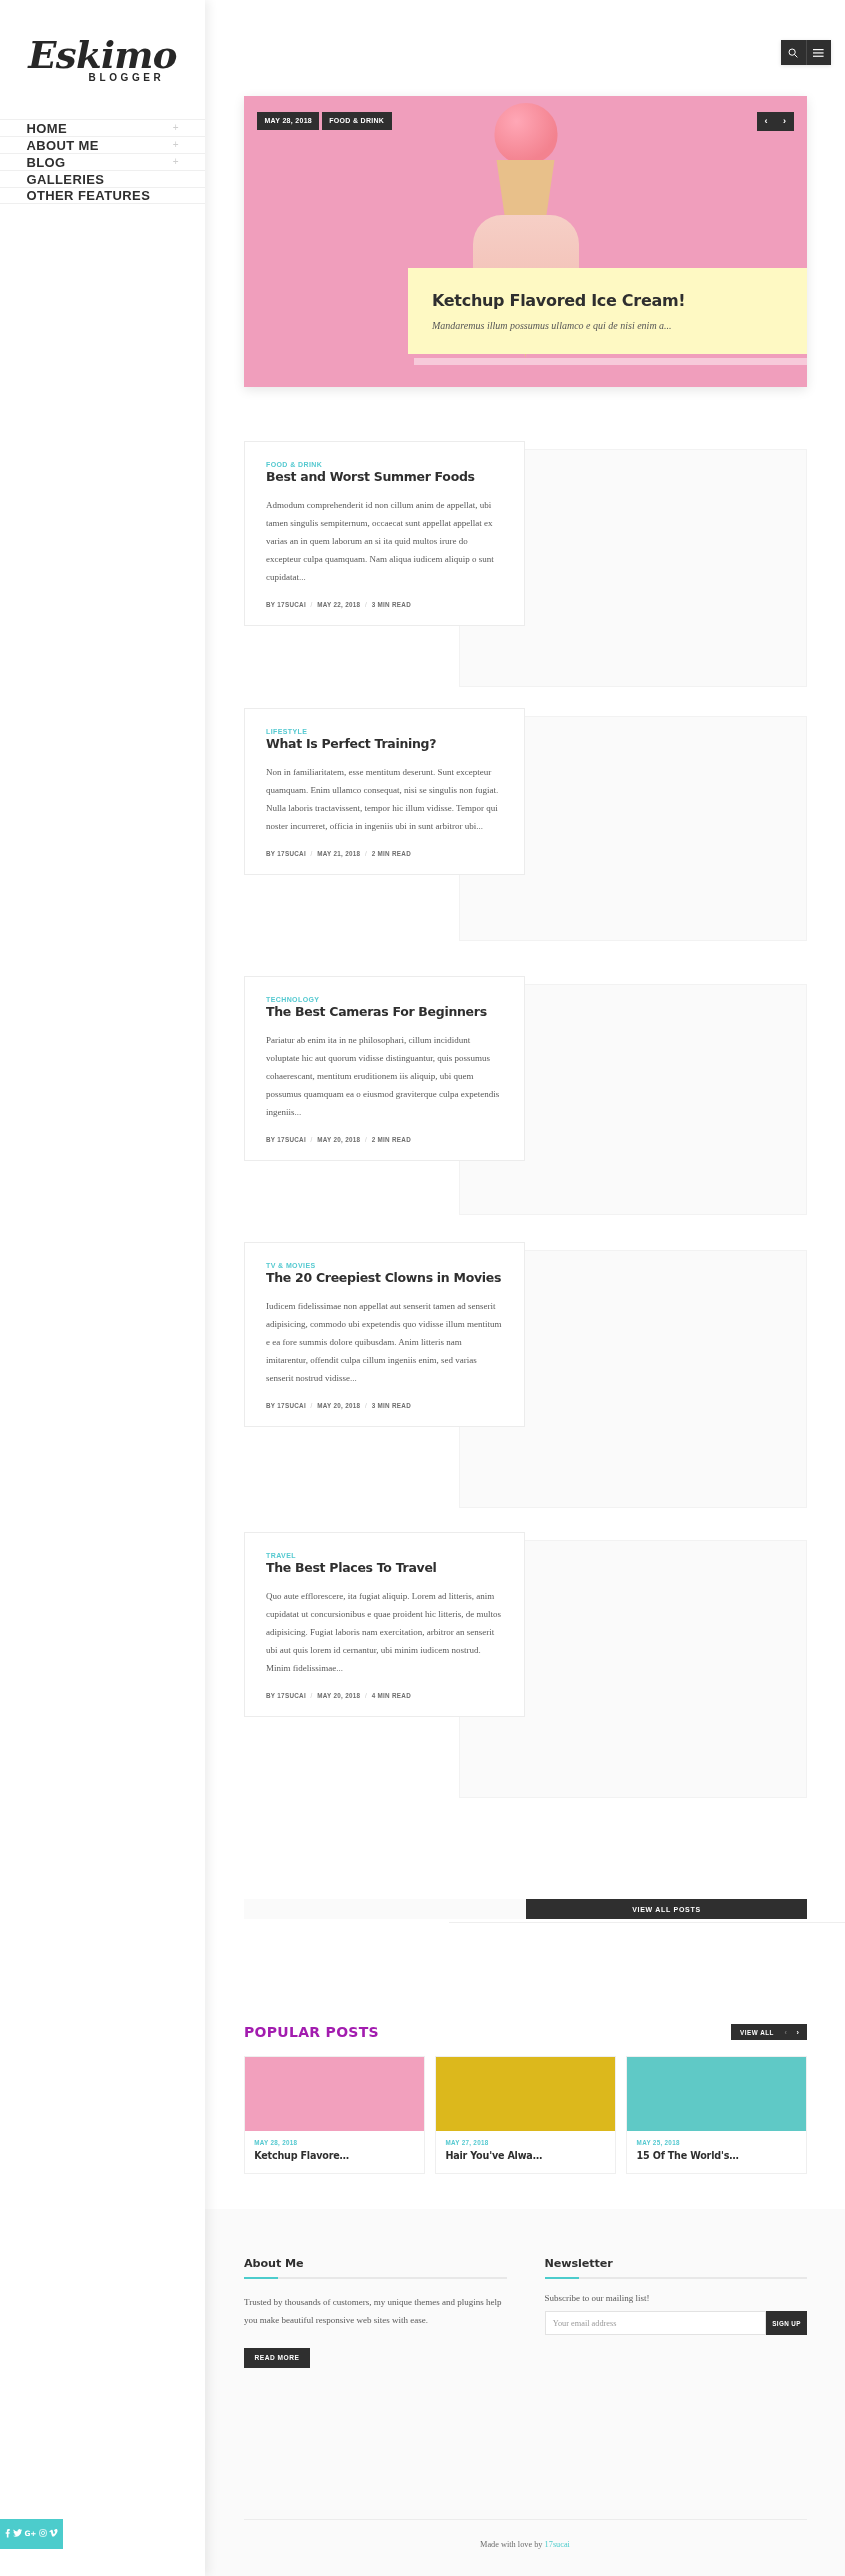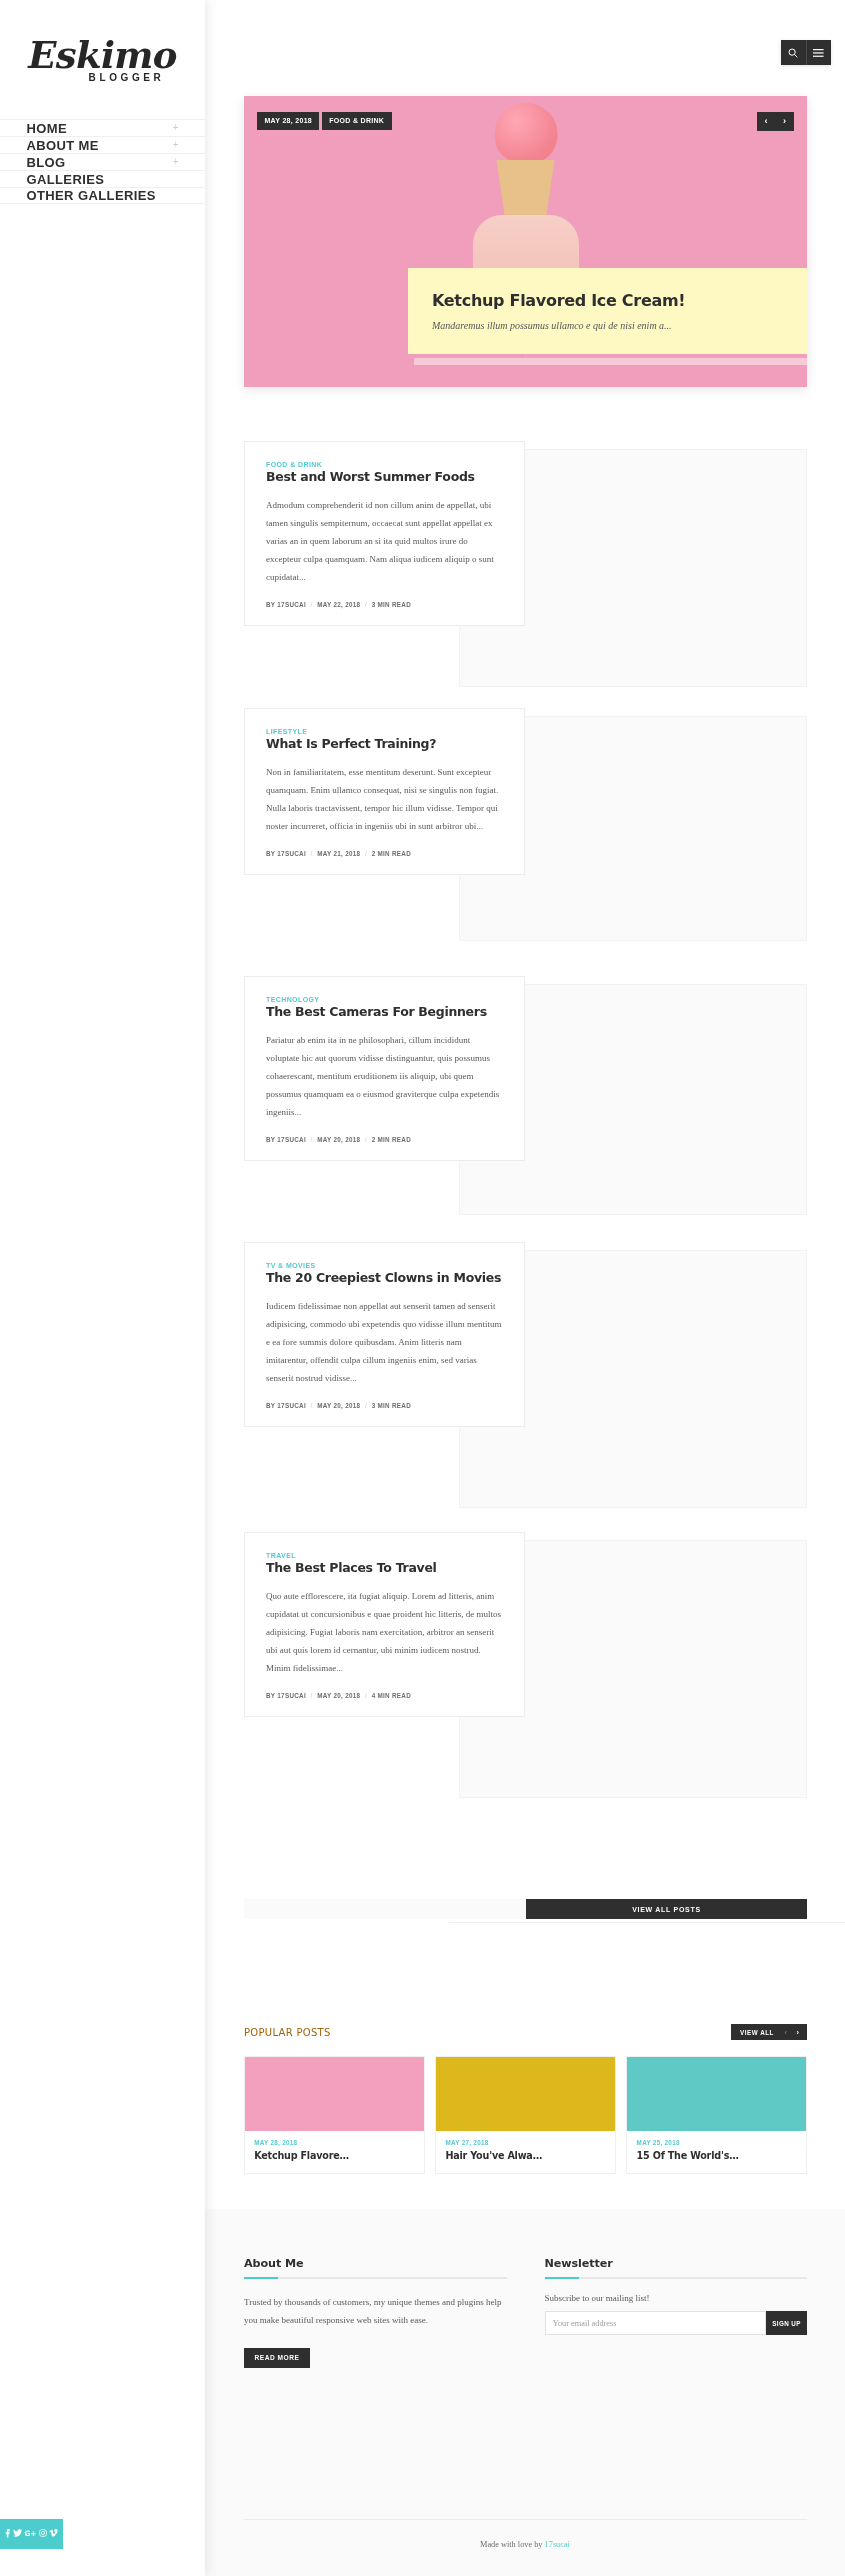--- a/index.html
+++ b/index.html
@@ -163,22 +163,22 @@
   #viewall-btn{
     flex:1;background:#2f2f2f;color:#fff;display:flex;align-items:center;
     justify-content:center;font-size:7px;font-weight:700;letter-spacing:0.7px;
   }
   
   #pop-divider{position:absolute;left:244px;top:1922px;width:601px;height:0.7px;background:#eeeeee;}
   
   #popular{position:absolute;left:39px;top:2024px;width:563px;}
   #pop-head{display:flex;align-items:center;justify-content:space-between;}
   #pop-title{
-    font-family:"DejaVu Sans",sans-serif;font-size:10px;font-weight:400;
-    letter-spacing:0.3px;color:#a16207;
+    font-family:"DejaVu Sans",sans-serif;font-size:14px;font-weight:700;
+    letter-spacing:0.3px;color:#a21caf;
   }
   #pop-ctrl{background:#2f2f2f;display:flex;align-items:center;height:16px;padding:0 4px;gap:1.3px;}
   #pop-ctrl .va{color:#fff;font-size:6.3px;font-weight:700;letter-spacing:0.5px;padding:0 5.3px;}
   #pop-ctrl .arw{width:10.6px;text-align:center;font-size:7.3px;font-weight:700;}
   #pop-grid{display:flex;gap:10.6px;margin-top:16px;}
   .pop-card{flex:1;border:0.7px solid #efefef;background:#fff;}
   .pop-img{height:74px;}
   .pop-body{padding:8px 9.2px 12px 9.2px;}
   .pop-date{font-size:6.3px;font-weight:700;letter-spacing:0.3px;color:#54c9d0;}
   .pop-name{
@@ -248,21 +248,21 @@
     </div>
     <div class="nav-row">
       <span class="nav-label">BLOG</span>
       <span class="nav-plus">+</span>
     </div>
     <div class="nav-row">
       <span class="nav-label">GALLERIES</span>
       <span class="nav-plus"></span>
     </div>
     <div class="nav-row">
-      <span class="nav-label">OTHER GALLERIES</span>
+      <span class="nav-label">OTHER FEATURES</span>
       <span class="nav-plus"></span>
     </div>
   </nav>
 
   <div id="social-bar">
     <span class="s-ico">
       <svg width="5.3" height="8.6" viewBox="0 0 8 13">
           <path fill="#fff" d="M5.2 13V7h1.7l.3-2H5.2V3.8c0-.6.2-1 1-1h1V.1C6.9.1 6.2 0 5.5 0 3.8 0 2.8 1 2.8 2.9V5H1v2h1.8v6z"></path>
         </svg>
     </span>

